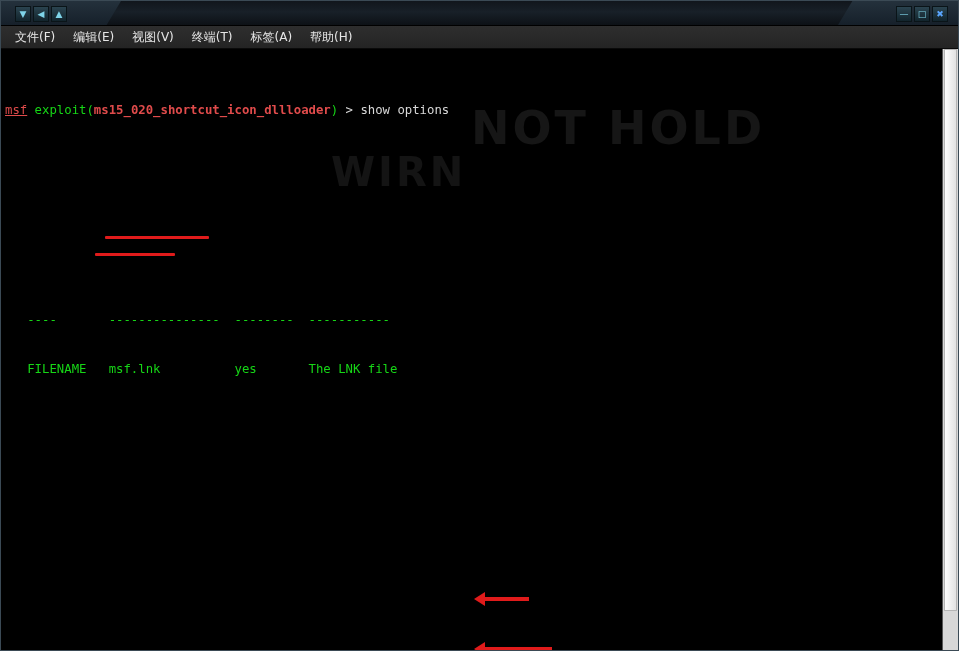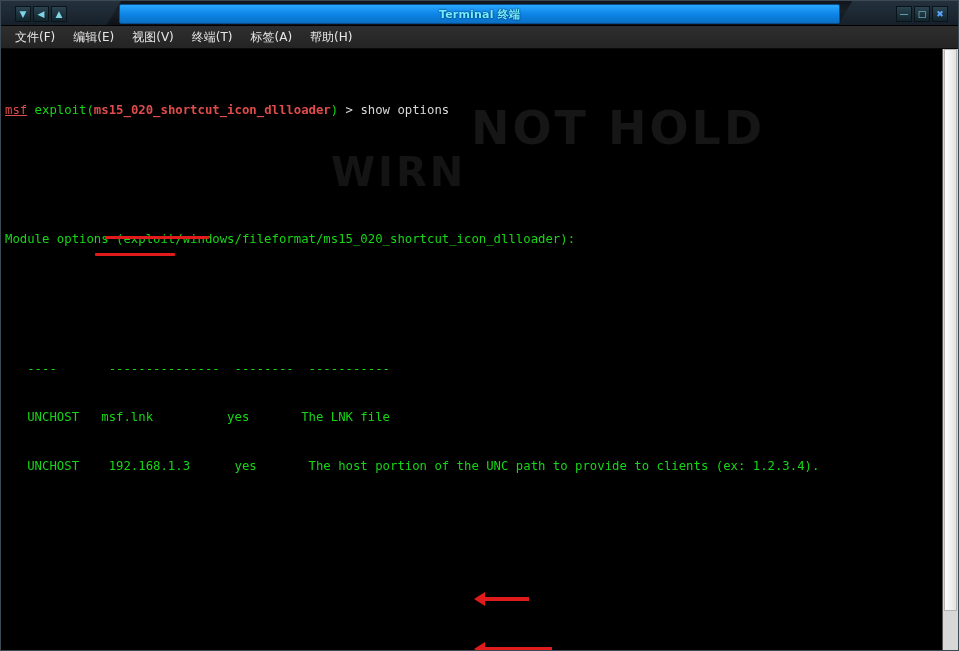--- a/index.html
+++ b/index.html
@@ -224,23 +224,20 @@
   <div id="titlebar">
     <div class="corner-l"></div>
     <div class="corner-r"></div>
 
     <div class="winbtn-group left">
       <div class="winbtn">▼</div>
       <div class="winbtn">◀</div>
       <div class="winbtn">▲</div>
     </div>
 
-    <div id="title-bar-strip">
-      <span id="title-text">Terminal 终端</span>
-    </div>
 
     <div class="winbtn-group right">
       <div class="winbtn">—</div>
       <div class="winbtn">□</div>
       <div class="winbtn close">✖</div>
     </div>
   </div>
 
   <div id="menubar">
     <div class="menu-item">文件(F)</div>
@@ -258,27 +255,25 @@
         <div class="ghost-line" id="ghost-big">NOT HOLD</div>
         <div class="ghost-line" id="ghost-big2">WIRN</div>
       </div>
 
       <div id="lines">
 
         <div class="ln"><span class="msf">msf</span><span class="g"> exploit(</span><span class="modname">ms15_020_shortcut_icon_dllloader</span><span class="g">)</span><span class="wht"> &gt; show options</span></div>
 
         <div class="ln">&nbsp;</div>
 
-        <div class="ln">Module options (exploit/windows/fileformat/ms15_020_shortcut_icon_dllloader):</div>
 
         <div class="ln">&nbsp;</div>
 
         <div class="ln">   ----       ---------------  --------  -----------</div>
-        <div class="ln">   UNCHOST   msf.lnk          yes       The LNK file</div>
-        <div class="ln">   UNCHOST    192.168.1.3      yes       The host portion of the UNC path to provide to clients (ex: 1.2.3.4).</div>
+        <div class="ln">   FILENAME   msf.lnk          yes       The LNK file</div>
 
         <div class="ln">&nbsp;</div>
         
 
         
 
         
 
         
         

